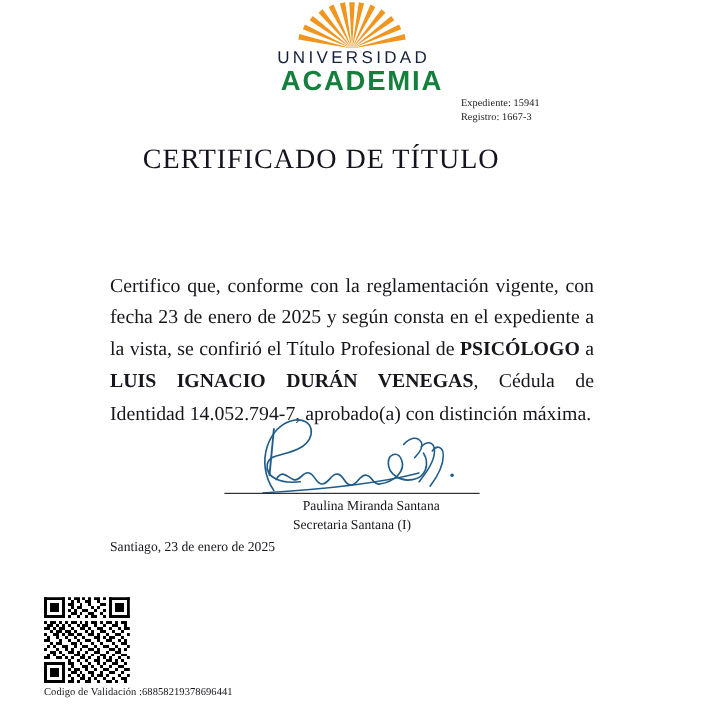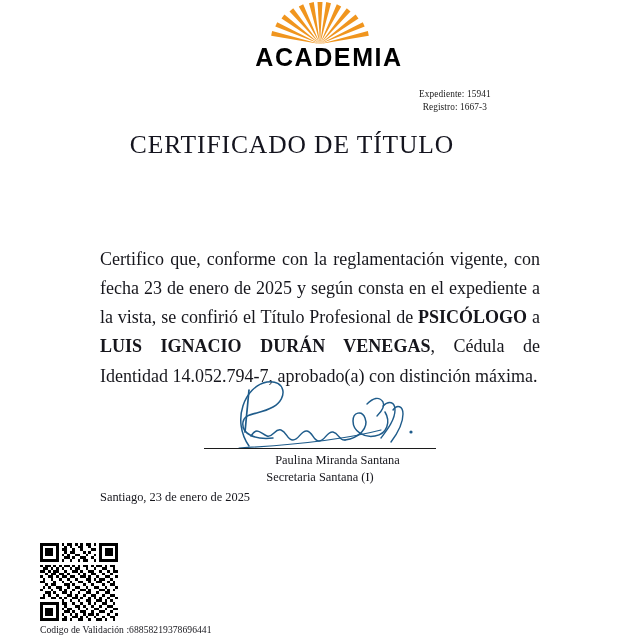--- a/index.html
+++ b/index.html
@@ -38,21 +38,21 @@
     color: #14203c;
     line-height: 1.05;
     margin-top: 1px;
     padding-left: 3px;
   }
   .logo-acad {
     font-family: "Liberation Sans", sans-serif;
     font-size: 25px;
     font-weight: bold;
     letter-spacing: 1.6px;
-    color: #000000;
+    color: #15803d;
     line-height: 1.0;
     margin-top: 1px;
     padding-left: 18px;
   }
   .logo-tag {
     font-family: "Liberation Sans", sans-serif;
     font-size: 8.4px;
     font-weight: bold;
     letter-spacing: 0.75px;
     color: #14203c;
@@ -63,21 +63,20 @@
 
   
   .registry {
     position: absolute;
     top: 88px;
     left: 419px;
     font-size: 9.3px;
     line-height: 1.42;
     color: #1a1a1a;
     letter-spacing: 0.1px;
-    text-align: center;
   }
 
   
   .doc-title {
     position: absolute;
     top: 130px;
     left: 0;
     width: 584px;
     text-align: center;
     font-size: 25.5px;
@@ -183,20 +182,21 @@
       <polygon points="65,44 20.3,26.6 22.2,22.2"></polygon>
       <polygon points="65,44 16.2,35.8 17.1,31.0"></polygon>
       <polygon points="65,44 76.0,3.2 71.2,2.1"></polygon>
       <polygon points="65,44 86.2,6.4 81.8,4.2"></polygon>
       <polygon points="65,44 95.5,11.5 91.8,8.3"></polygon>
       <polygon points="65,44 103.5,18.4 100.6,14.5"></polygon>
       <polygon points="65,44 109.7,26.6 107.8,22.2"></polygon>
       <polygon points="65,44 113.8,35.8 112.9,31.0"></polygon>
     </g>
   </svg>
+  <div class="logo-univ">UNIVERSIDAD</div>
   <div class="logo-acad">ACADEMIA</div>
 </div>
 
 <div class="registry">
   <div>Expediente: 15941</div>
   <div>Registro: 1667-3</div>
 </div>
 
 <div class="doc-title">CERTIFICADO DE TÍTULO</div>
 

